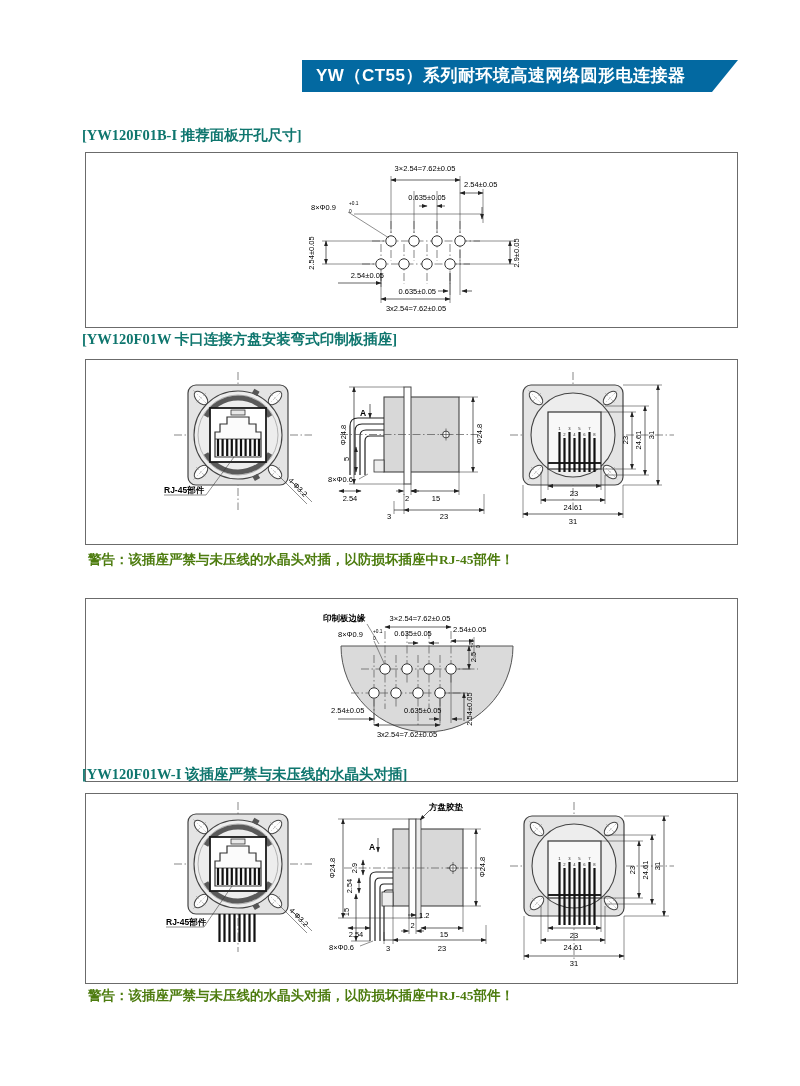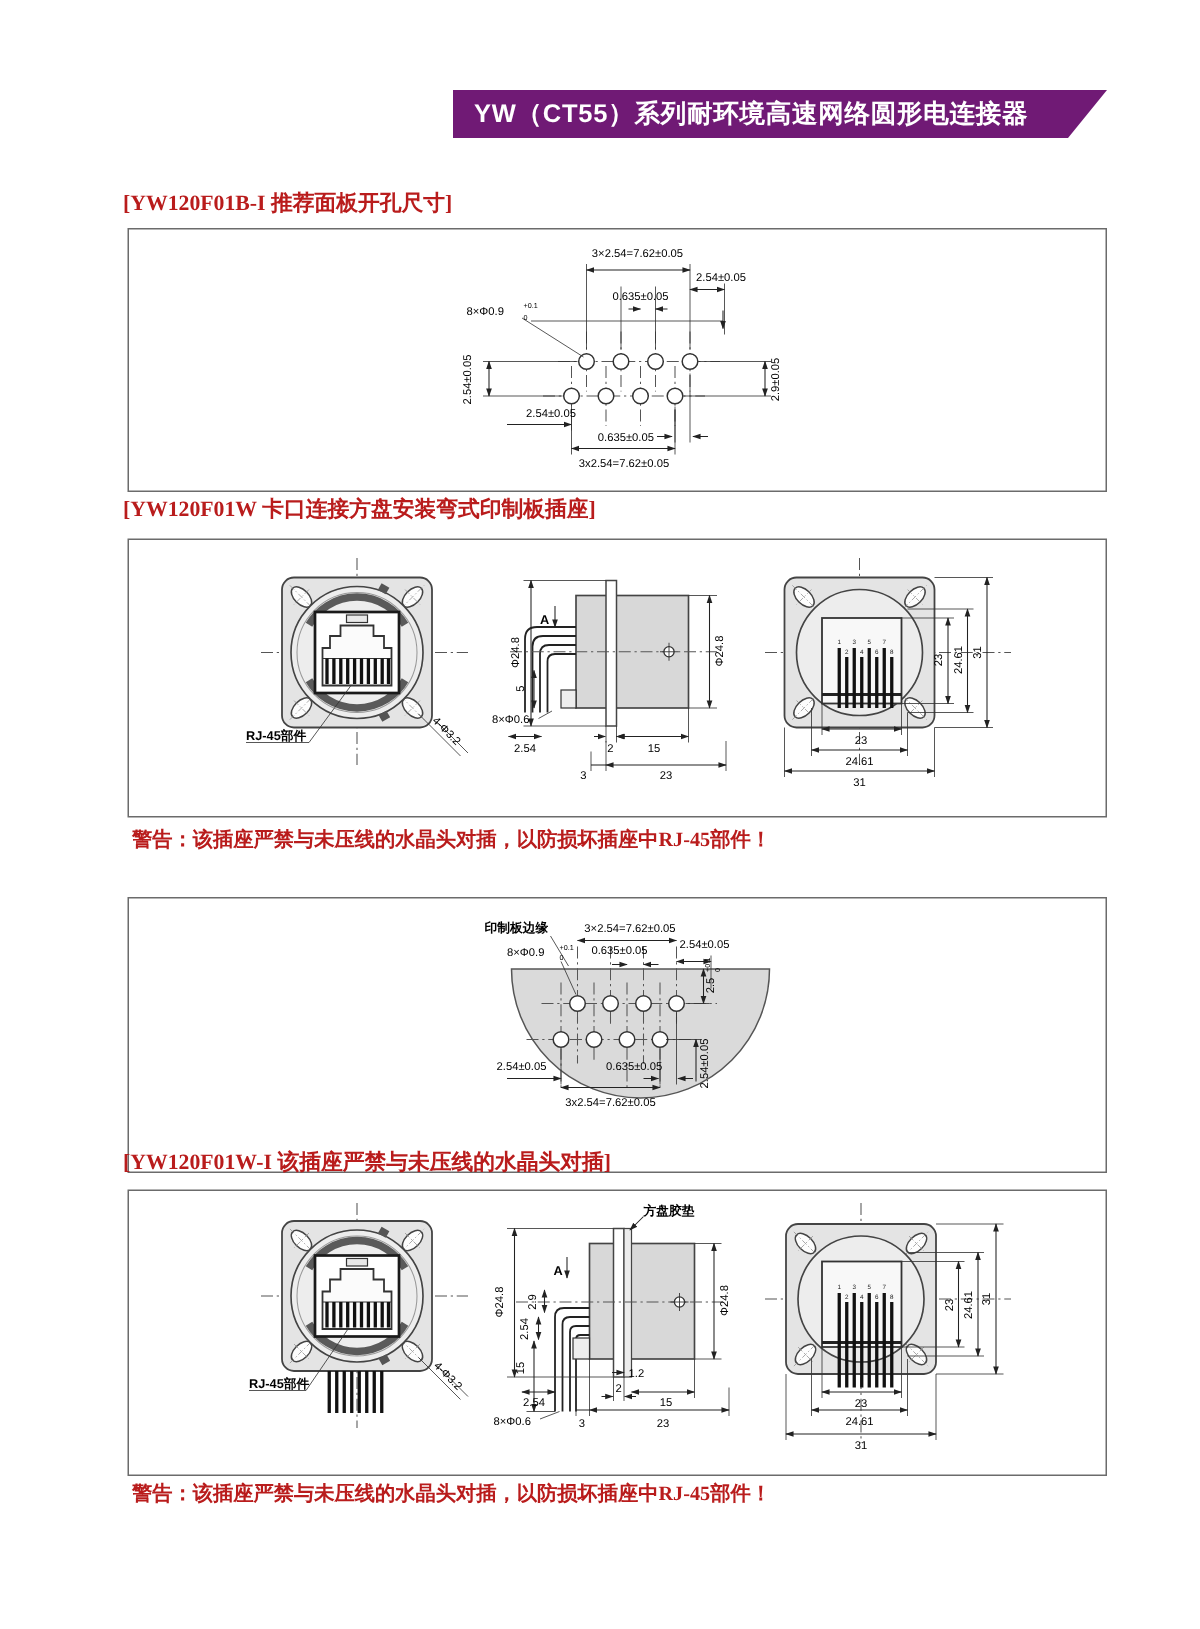--- a/index.html
+++ b/index.html
@@ -1,24 +1,24 @@
 <!DOCTYPE html>
 <html><head>
 <meta charset="utf-8">
 <style>
   html,body{margin:0;padding:0;background:#fff;}
   .page{position:relative;width:800px;height:1086px;background:#fff;overflow:hidden;
         font-family:"Liberation Serif",serif;}
-  .header-bar{position:absolute;left:302px;top:60px;width:436px;height:32px;background:#701a75;
+  .header-bar{position:absolute;left:302px;top:60px;width:436px;height:32px;background:#0369a1;
         clip-path:polygon(0 0,100% 0,calc(100% - 26px) 100%,0 100%);
         color:#fff;font:bold 17px/32px "Liberation Sans",sans-serif;
         padding-left:14px;box-sizing:border-box;letter-spacing:.5px;white-space:nowrap;}
-  .sec-title{position:absolute;left:82px;font:bold 14.5px "Liberation Serif",serif;color:#b91c1c;white-space:nowrap;}
+  .sec-title{position:absolute;left:82px;font:bold 14.5px "Liberation Serif",serif;color:#0f766e;white-space:nowrap;}
   .t1{top:126px}.t2{top:330px}.t3{top:573px}.t4{top:765px}
-  .warning{position:absolute;left:88px;font:600 13.5px "Liberation Serif",serif;color:#b91c1c;white-space:nowrap;}
+  .warning{position:absolute;left:88px;font:600 13.5px "Liberation Serif",serif;color:#4d7c0f;white-space:nowrap;}
   .w1{top:551px}.w2{top:987px}
   .box{position:absolute;left:85px;border:1px solid #6b6b6b;background:#fff;box-sizing:border-box;}
   .b1{top:152px;width:653px;height:176px}
   .b2{top:359px;width:653px;height:186px}
   .b3{top:598px;width:653px;height:184px}
   .b4{top:793px;width:653px;height:191px}
   svg text{font-family:"Liberation Sans",sans-serif;font-size:7.5px;fill:#000;}
   svg .tc{font-size:8.5px;font-weight:bold;font-family:"Liberation Sans",sans-serif;}
   svg .ta{font-size:8.5px;font-weight:bold;}
   svg .ts{font-size:4.8px;}

